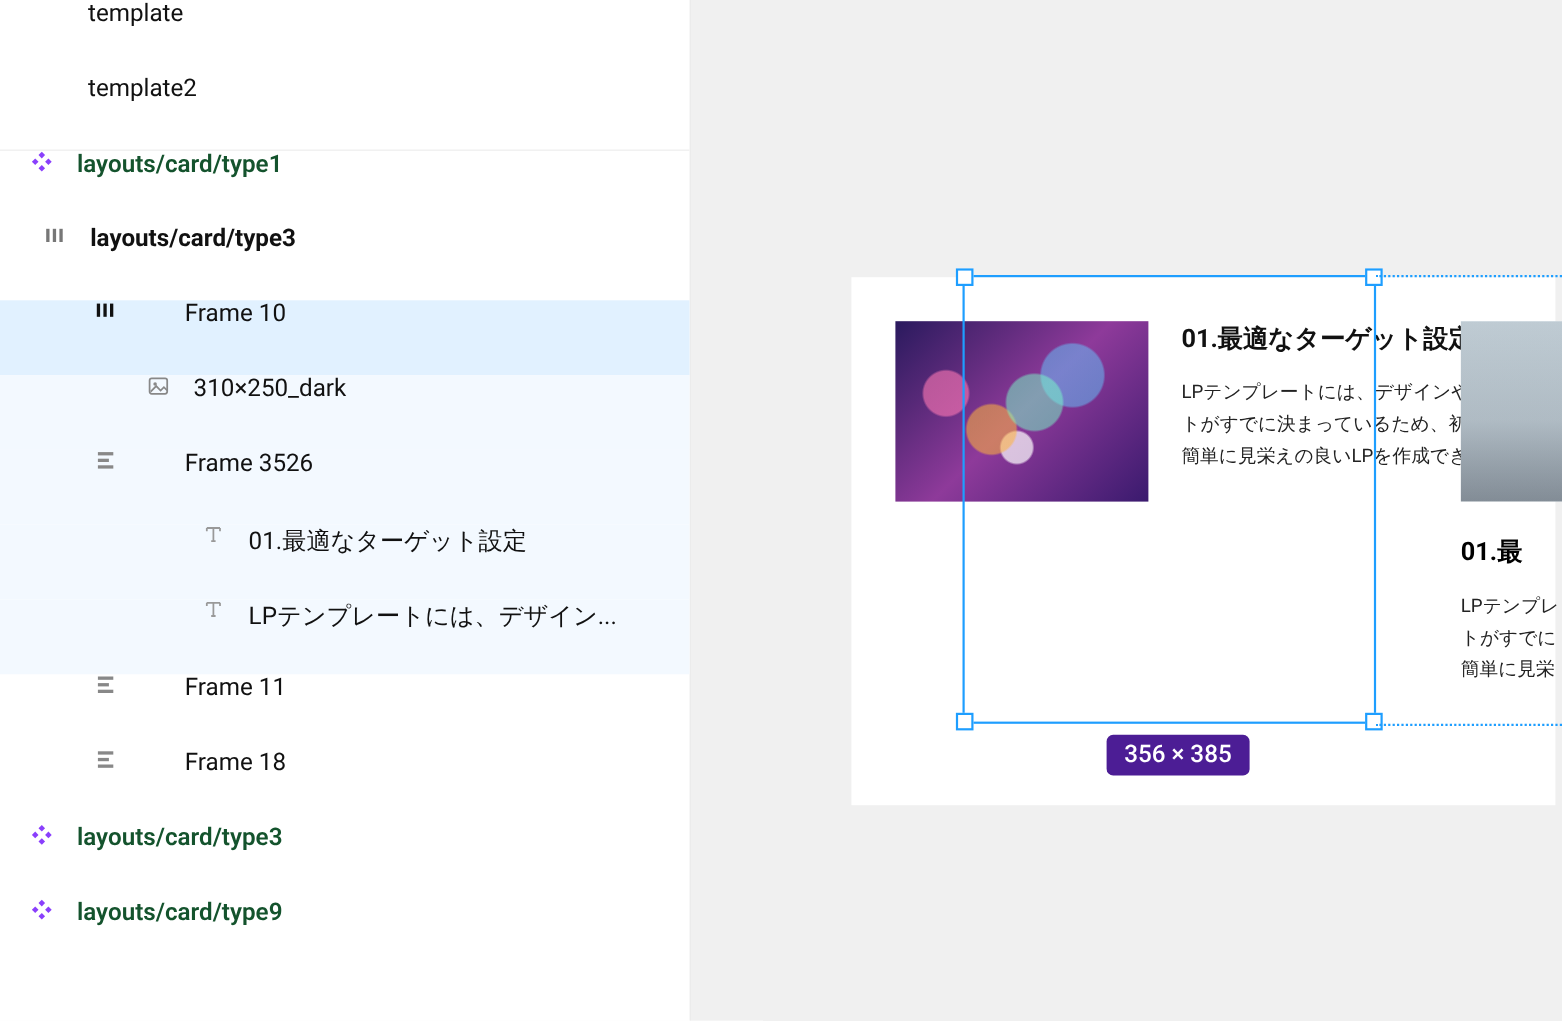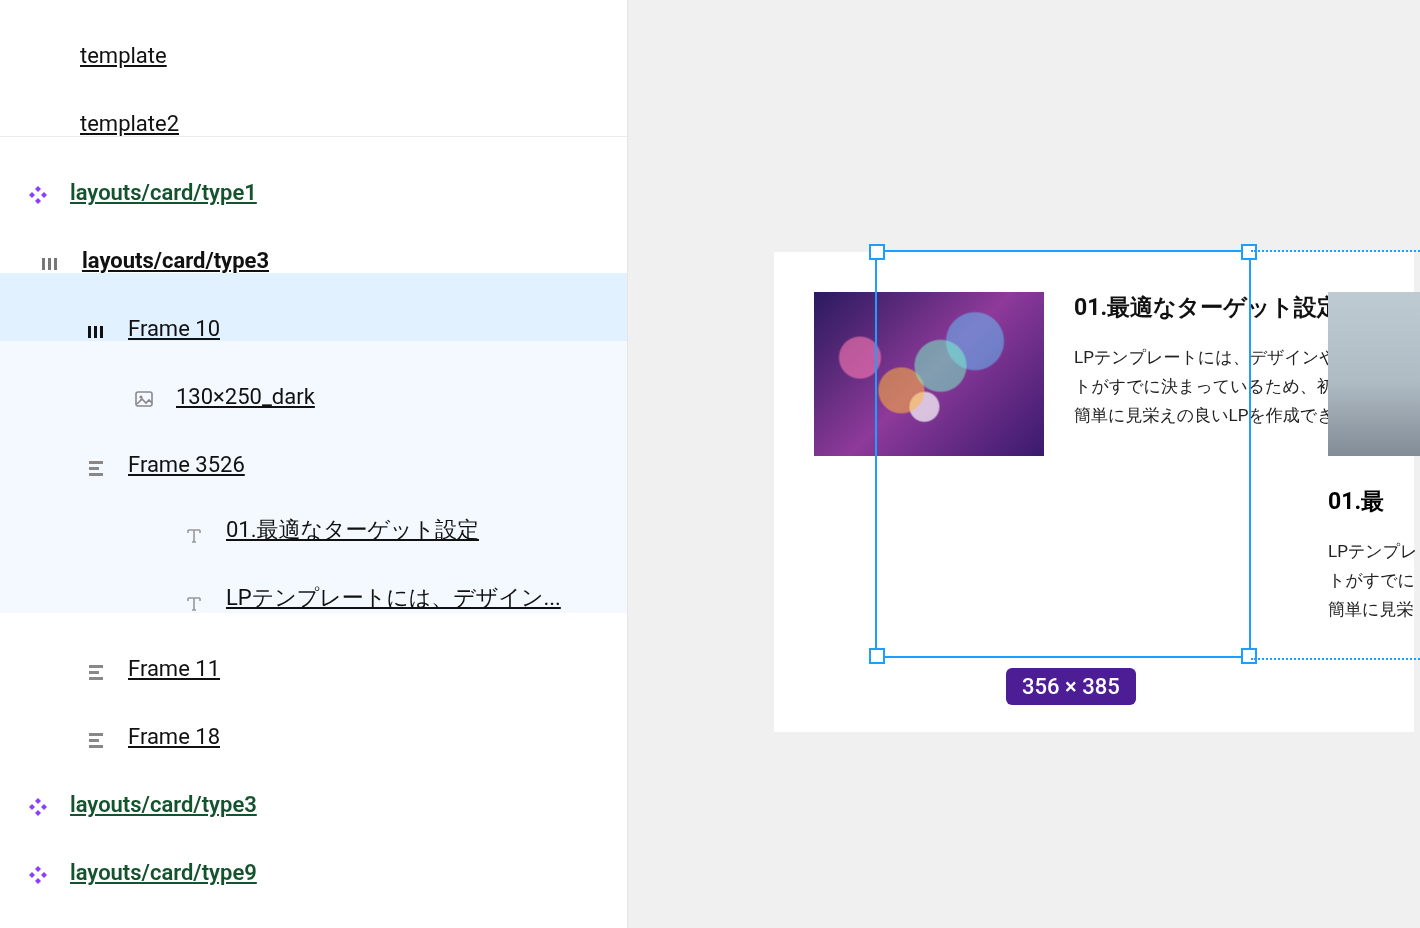--- a/index.html
+++ b/index.html
@@ -18,45 +18,44 @@
 
   
   .sidebar {
     width: 628px;
     background: #fff;
     border-right: 1px solid #e5e5e5;
     overflow: hidden;
   }
   .layer-row {
     display: flex;
-    align-items: flex-end;
+    align-items: flex-start;
     height: 68px;
     font-size: 22px;
     color: #111;
     cursor: pointer;
     padding-left: 0;
-    text-decoration: underline;
   }
   .layer-row .icon {
     width: 28px;
     display: inline-flex;
     align-items: center;
     justify-content: center;
     flex-shrink: 0;
   }
   .layer-row .label {
     white-space: nowrap;
     overflow: hidden;
     text-overflow: ellipsis;
   }
 
   
   .ind-0 { padding-left: 80px; }
   .ind-1 { padding-left: 36px; }
-  .ind-2 { padding-left: 82px; }
+  .ind-2 { padding-left: 82px; gap: 40px; }
   .ind-3 { padding-left: 130px; }
   .ind-4 { padding-left: 180px; }
   .ind-1 .icon,
   .ind-2 .icon,
   .ind-3 .icon,
   .ind-4 .icon { margin-right: 18px; }
 
   .purple { color: #14532d; font-weight: 600; padding-left: 24px; }
   .bold { font-weight: 700; }
 
@@ -249,21 +248,21 @@
     </div>
 
     <div class="layer-row ind-3 bg-child">
       <span class="icon">
         <svg width="20" height="20" viewBox="0 0 20 20">
             <rect x="2" y="3" width="16" height="14" rx="2" fill="none" stroke="#888" stroke-width="1.6"></rect>
             <circle cx="7" cy="8" r="1.6" fill="#888"></circle>
             <path d="M3 15 L8 10 L12 14 L15 11 L18 14" fill="none" stroke="#888" stroke-width="1.6"></path>
           </svg>
       </span>
-      <span class="label">130×250_dark</span>
+      <span class="label">310×250_dark</span>
     </div>
 
     <div class="layer-row ind-2 bg-child">
       <span class="icon">
         <svg width="18" height="18" viewBox="0 0 18 18">
             <g fill="#888">
               <rect x="2" y="2" width="14" height="3"></rect>
               <rect x="2" y="8" width="10" height="3"></rect>
               <rect x="2" y="14" width="14" height="3"></rect>
             </g>

